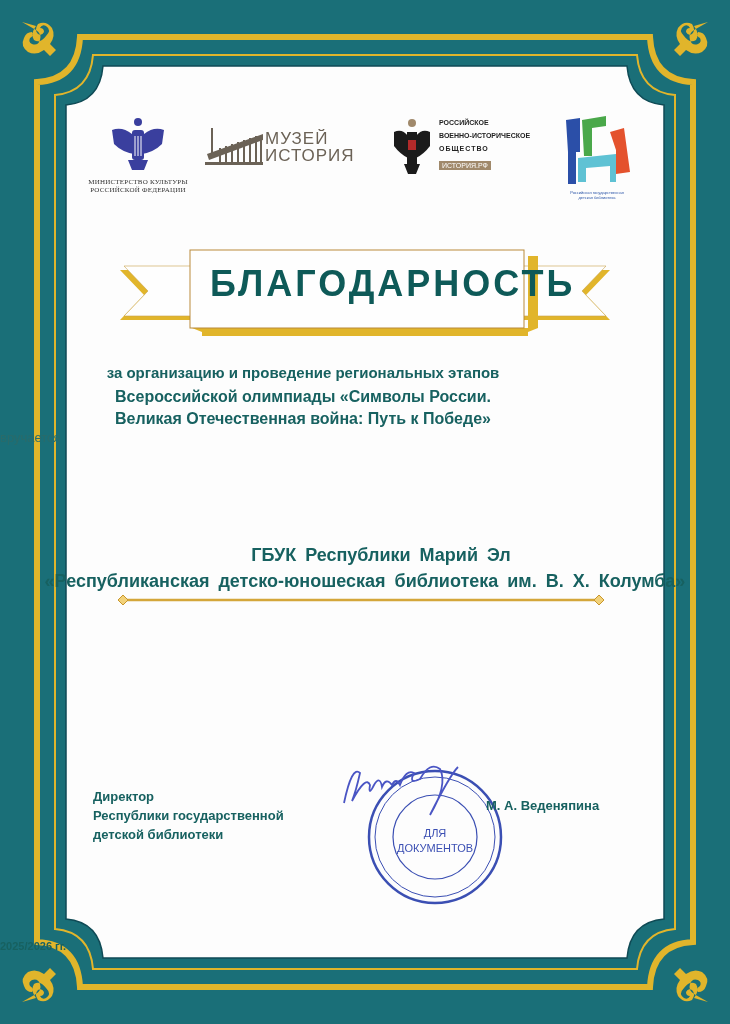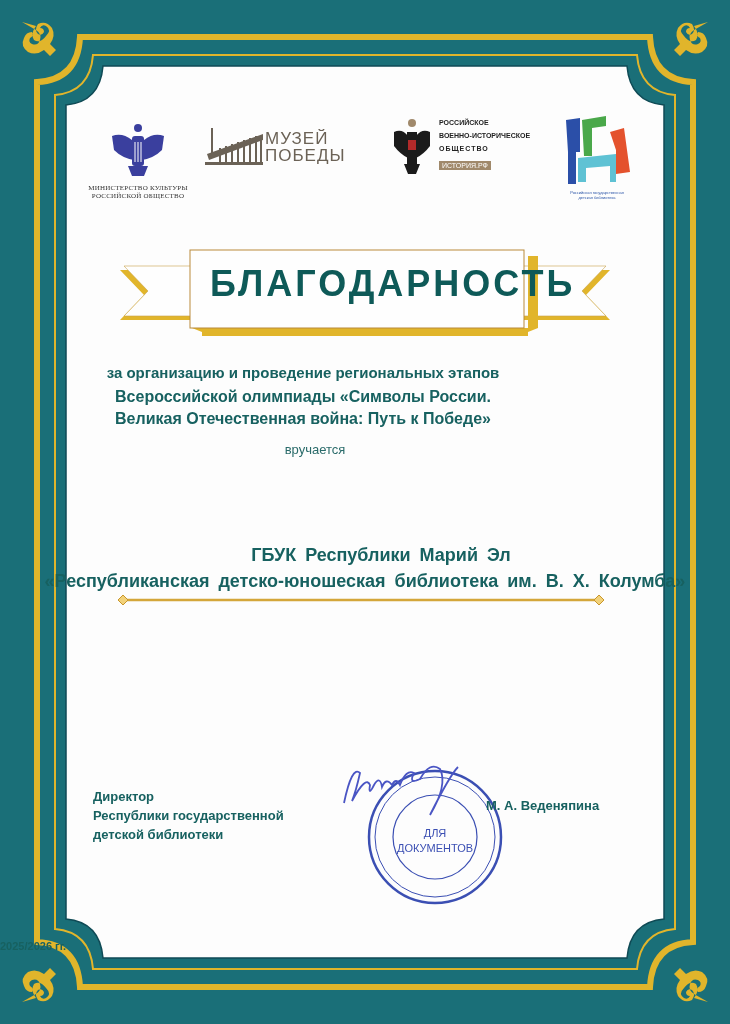--- a/index.html
+++ b/index.html
@@ -2,38 +2,38 @@
 <html><head>
 <meta charset="utf-8">
 <style>
   * { box-sizing: border-box; margin: 0; padding: 0; }
   html, body { width: 730px; height: 1024px; overflow: hidden; }
   body { background: #1a6f78; font-family: "Liberation Sans", sans-serif; position: relative; }
   .frame-svg { position: absolute; left: 0; top: 0; width: 730px; height: 1024px; }
   .paper { position: absolute; left: 0; top: 0; width: 730px; height: 1024px; }
   .logos { position: absolute; top: 108px; left: 0; width: 730px; height: 100px; }
   .logo { position: absolute; }
-  .logo-mk { left: 88px; top: 14px; width: 100px; text-align: center; }
+  .logo-mk { left: 88px; top: 8px; width: 100px; text-align: center; }
   .logo-mk .cap { font-family: "Liberation Serif", serif; font-size: 7px; color: #333; line-height: 8px; letter-spacing: 0.2px; }
   .logo-mp { left: 205px; top: 14px; width: 135px; height: 50px; }
   .logo-mp .txt { position: absolute; left: 60px; top: 8px; font-size: 17px; color: #6b6256; line-height: 17px; letter-spacing: 1px; }
   .logo-rvio { left: 392px; top: 6px; width: 150px; height: 70px; }
   .logo-rvio .t { position: absolute; left: 47px; font-size: 7px; font-weight: bold; color: #222; line-height: 9px; }
   .logo-rvio .badge { position: absolute; left: 47px; top: 47px; background: #a0896b; color: #fff; font-size: 7px; padding: 1px 3px; }
   .logo-rdb { left: 560px; top: 4px; width: 76px; height: 95px; }
   .logo-rdb .cap { position: absolute; left: 2px; top: 78px; width: 70px; text-align: center; font-size: 4px; color: #2b55a8; line-height: 5px; }
 
   .ribbon { position: absolute; left: 120px; top: 248px; width: 490px; height: 95px; }
   .title { position: absolute; left: 190px; top: 262px; width: 335px; text-align: center; font-size: 36px; font-weight: bold; color: #0e5a58; letter-spacing: 3px; line-height: 44px; padding-left: 20px; }
 
   .desc { position: absolute; left: 0; width: 606px; text-align: center; color: #176160; font-weight: bold; }
   .desc.l1 { top: 364px; font-size: 15px; }
   .desc.l2 { top: 388px; font-size: 16px; }
   .desc.l3 { top: 410px; font-size: 16px; }
-  .awarded { position: absolute; top: 442px; left: 0; width: 630px; text-align: center; font-size: 13px; color: #2a6b6a; }
+  .awarded { position: absolute; top: 430px; left: 0; width: 630px; text-align: left; font-size: 13px; color: #2a6b6a; }
   .recipient { position: absolute; left: 0; width: 730px; text-align: center; color: #176160; font-weight: bold; font-size: 18px; word-spacing: 4px; }
   .recipient.r1 { top: 545px; margin-left: 16px; }
   .recipient.r2 { top: 571px; }
   .divider { position: absolute; left: 116px; top: 594px; width: 490px; height: 12px; }
 
   .sig-block { position: absolute; left: 93px; top: 787px; font-size: 13px; font-weight: bold; color: #176160; line-height: 19px; }
   .sig-name { position: absolute; left: 486px; top: 798px; font-size: 13px; font-weight: bold; color: #176160; }
   .stamp { position: absolute; left: 330px; top: 755px; width: 190px; height: 160px; }
   .year { position: absolute; top: 940px; left: 0; width: 722px; text-align: left; font-size: 11px; font-weight: bold; color: #176160; }
 </style>
@@ -77,21 +77,21 @@
           <rect x="24" y="14" width="12" height="30" rx="3"></rect>
           <path d="M20,44 L40,44 L36,54 L24,54 Z"></path>
         </g>
         <g stroke="#fff" stroke-width="1">
             <line x1="27" y1="20" x2="27" y2="40"></line>
             <line x1="30" y1="20" x2="30" y2="40"></line>
             <line x1="33" y1="20" x2="33" y2="40"></line>
           </g>
       </svg>
       <div class="cap">МИНИСТЕРСТВО КУЛЬТУРЫ</div>
-      <div class="cap">РОССИЙСКОЙ ОБЩЕСТВО</div>
+      <div class="cap">РОССИЙСКОЙ ФЕДЕРАЦИИ</div>
     </div>
 
     <div class="logo logo-mp">
       <svg width="58" height="40" viewBox="0 0 58 40" style="position:absolute;left:0;top:6px;">
         <g fill="#6b6256">
           <rect x="6" y="0" width="2" height="26"></rect>
           <path d="M2,26 L58,6 L58,12 L4,32 Z"></path>
           <g>
             <rect x="14" y="20" width="2" height="16"></rect>
               <rect x="20" y="18" width="2" height="18"></rect>
@@ -100,21 +100,21 @@
               <rect x="38" y="12" width="2" height="24"></rect>
               <rect x="44" y="10" width="2" height="26"></rect>
             <rect x="50" y="8" width="2" height="28"></rect>
               <rect x="55" y="8" width="2" height="28"></rect>
           </g>
           <rect x="0" y="34" width="58" height="3"></rect>
         </g>
       </svg>
       <div class="txt">
         <div>МУЗЕЙ</div>
-        <div>ПОБЕДЫ</div>
+        <div>ИСТОРИЯ</div>
       </div>
     </div>
 
     <div class="logo logo-rvio">
       <svg width="40" height="58" viewBox="0 0 40 58" style="position:absolute;left:0;top:4px;">
         <g fill="#1b1b1b">
           <circle cx="20" cy="5" r="4" fill="#a0896b"></circle>
           <path d="M2,14 Q10,10 16,18 L16,40 Q8,36 2,28 Z"></path>
           <path d="M38,14 Q30,10 24,18 L24,40 Q32,36 38,28 Z"></path>
           <rect x="15" y="14" width="10" height="32"></rect>

